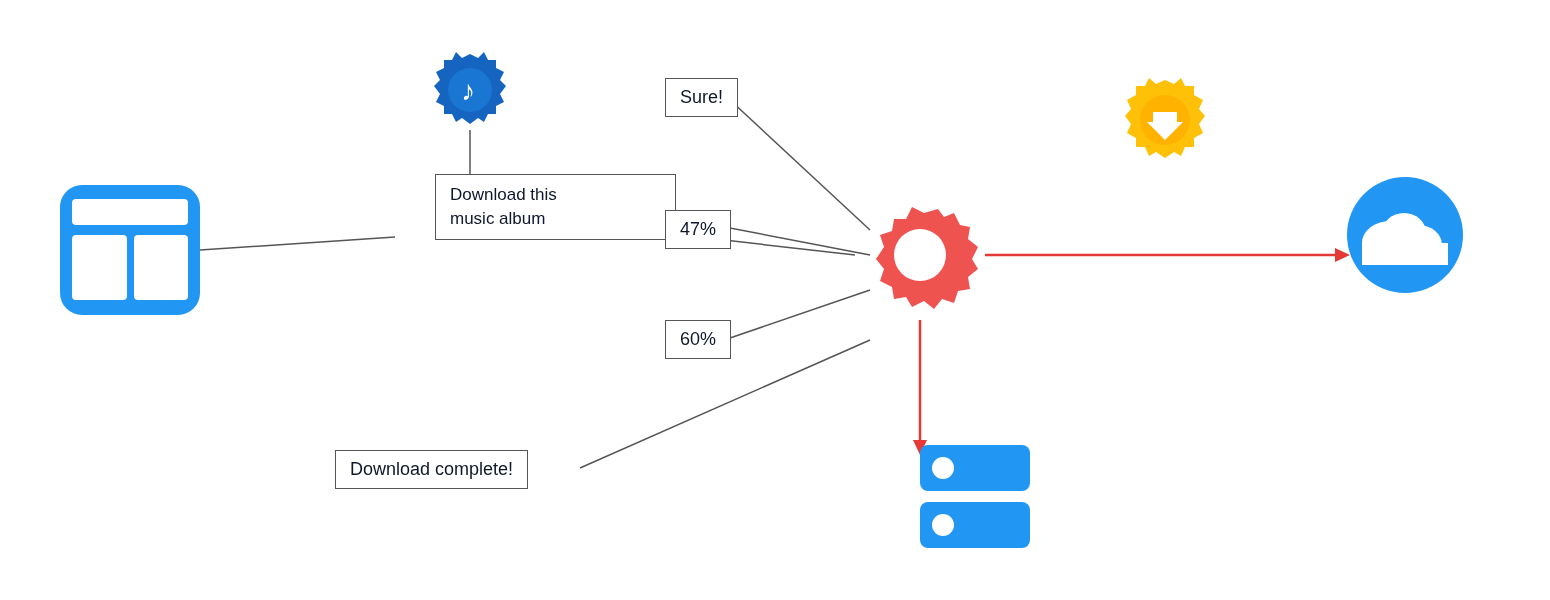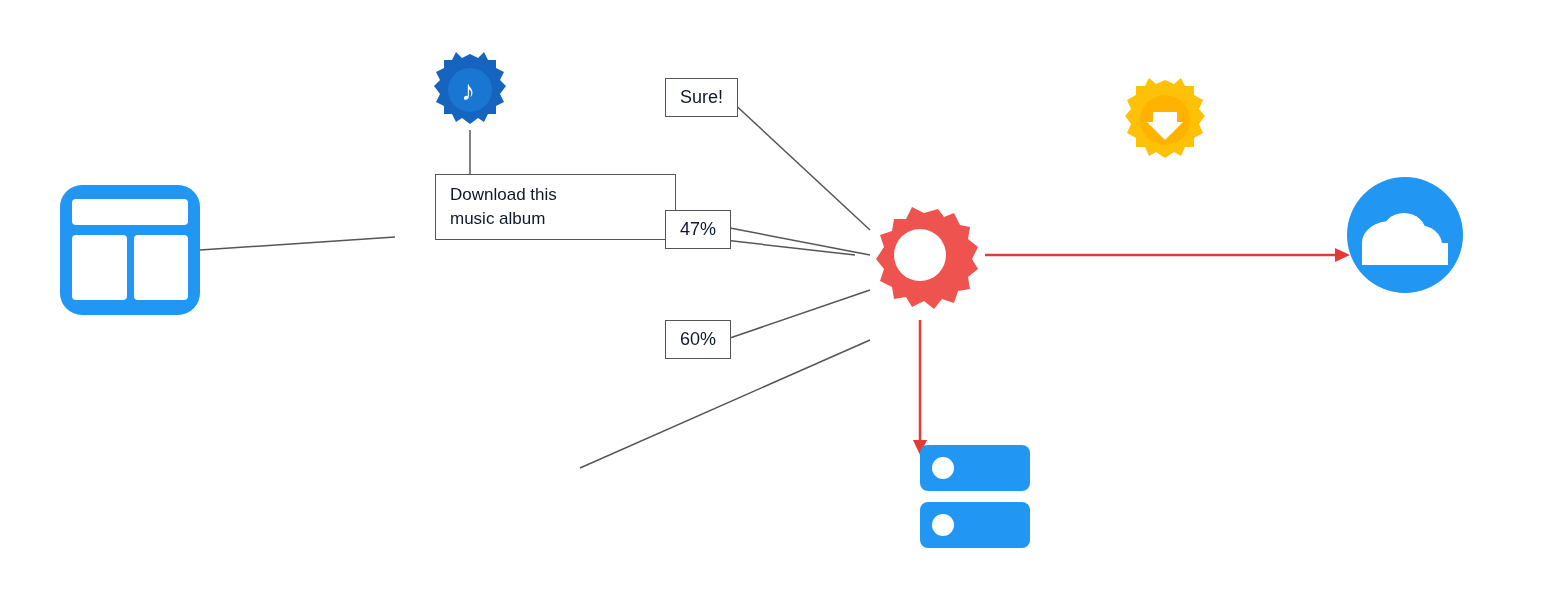--- a/index.html
+++ b/index.html
@@ -202,20 +202,23 @@
   </div>
 
   <div class="msg-box msg-20">
     <span>47%</span>
   </div>
 
   <div class="msg-box msg-60">
     <span>60%</span>
   </div>
 
+  <div class="msg-box msg-complete">
+    <span>Download complete!</span>
+  </div>
 
   <div class="gear-icon">
     <svg viewBox="0 0 130 130" xmlns="http://www.w3.org/2000/svg">
       <g transform="translate(65,65)">
         <path d="
           M18,-46 L24,-38 L34,-42 L40,-30 L50,-28 L48,-16 L58,-8 L52,4 L58,14 L48,22 L50,34 L38,36 L34,48 L22,44 L14,54 L4,46 L-8,52 L-14,42 L-26,44 L-28,32 L-40,26 L-36,14 L-44,4 L-36,-8 L-40,-20 L-28,-24 L-26,-36 L-14,-36 L-8,-48 L4,-42 Z
         " fill="#EF5350"></path>
         <circle cx="0" cy="0" r="26" fill="white"></circle>
       </g>
     </svg>

